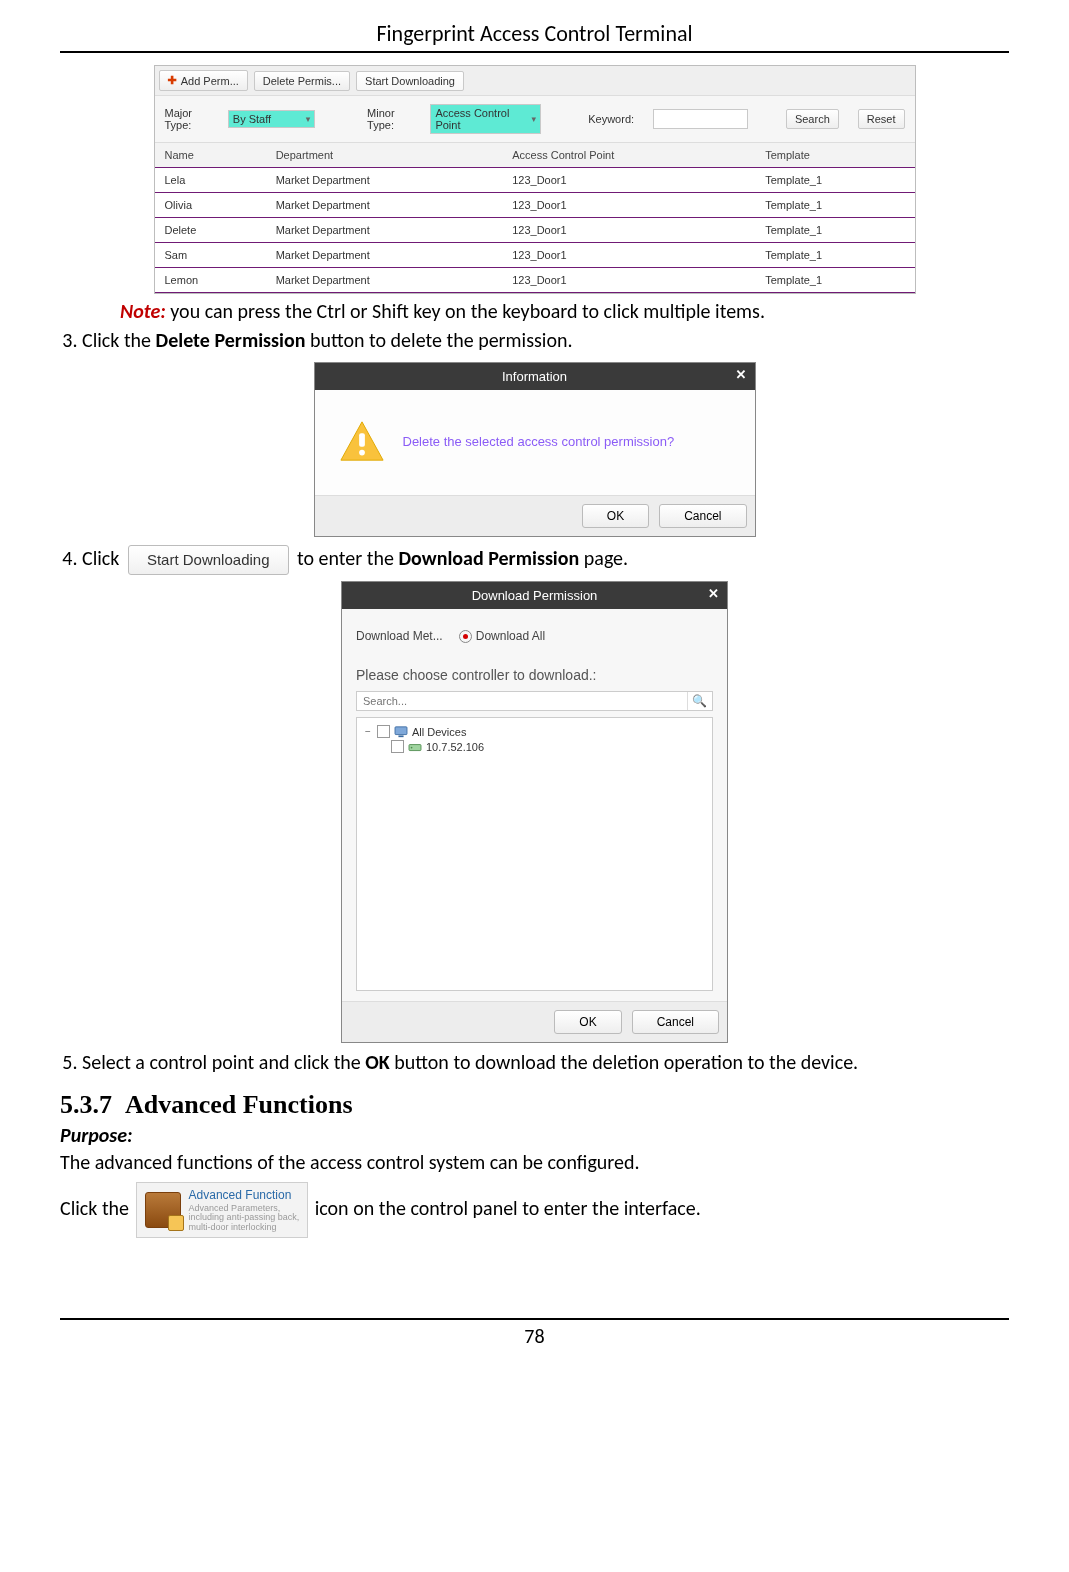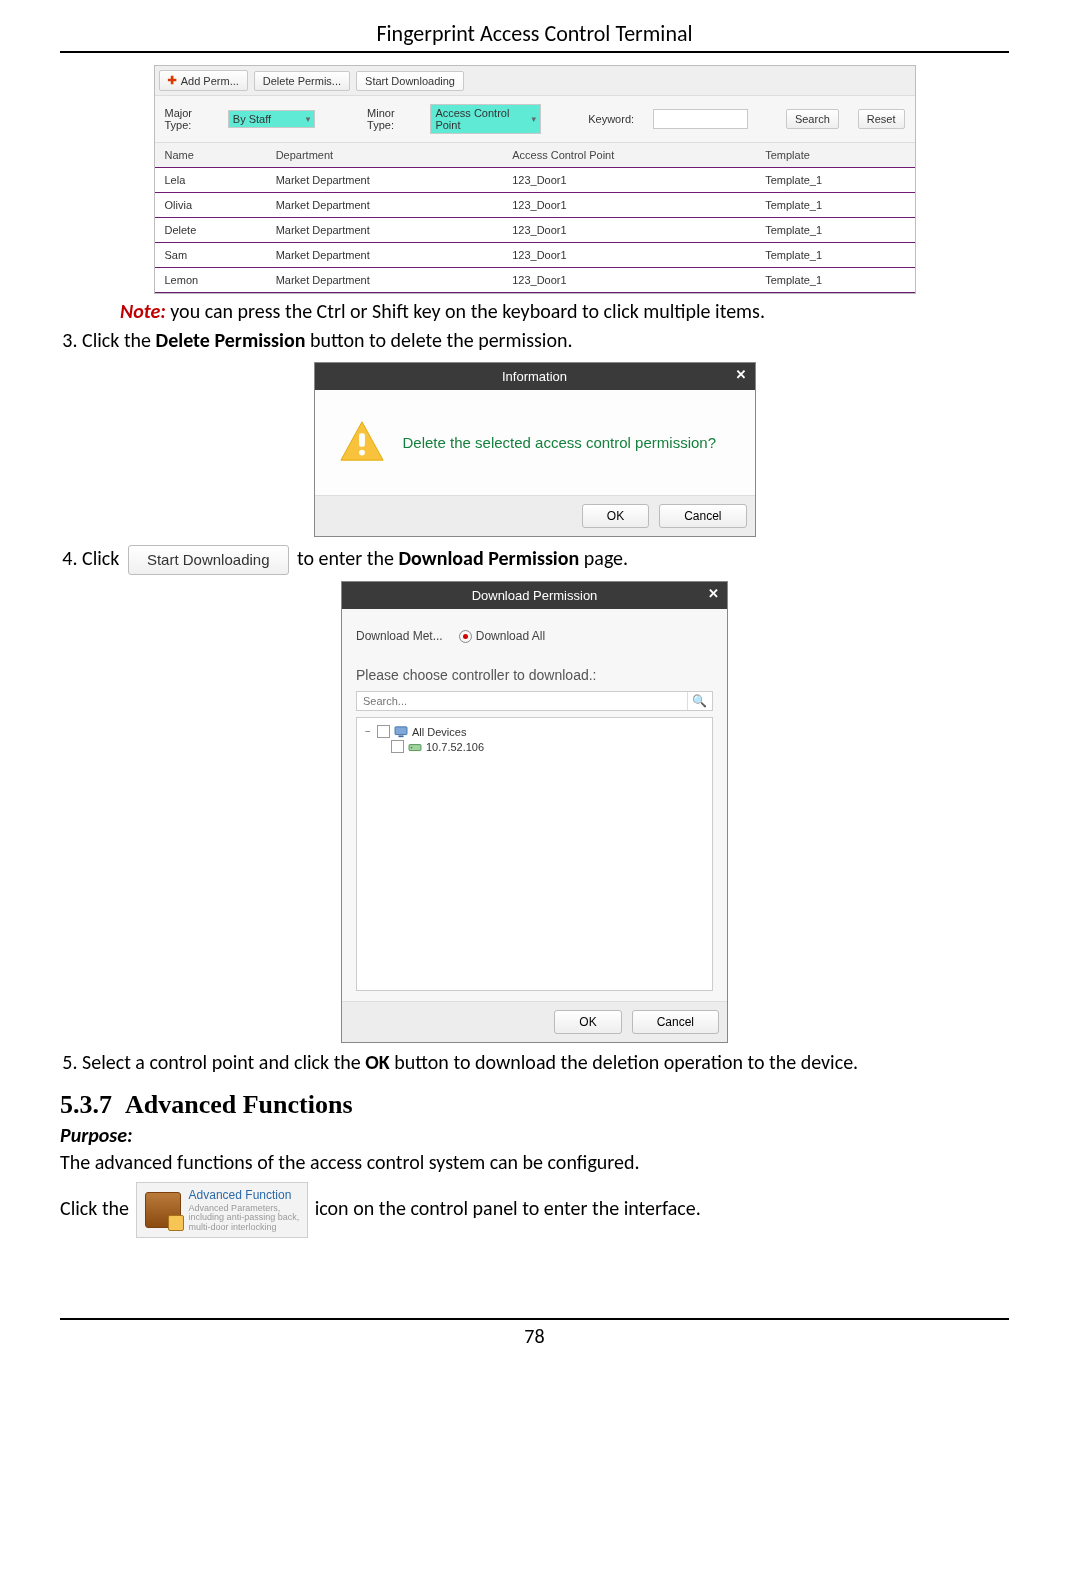--- a/index.html
+++ b/index.html
@@ -25,21 +25,21 @@
   .body{font-size:20px;line-height:1.35}
   .note{color:#c00000;font-style:italic;font-weight:bold}
   .ol{margin:2px 0;padding-left:22px}
   .ol li{margin:2px 0}
   
   .dlg{width:440px;margin:8px auto;border:1px solid #888;background:#fdfdfd;font-family:Arial,sans-serif;font-size:13px}
   .dlg-title{background:#3a3a3a;color:#fff;padding:6px 8px;display:flex;align-items:center;justify-content:center;position:relative;font-size:13px}
   .dlg-close{position:absolute;right:8px;top:4px;color:#fff;cursor:pointer;font-weight:bold}
   .dlg-body{display:flex;gap:18px;padding:28px 24px;align-items:center}
   .warn-icon svg{width:46px;height:46px}
-  .dlg-msg{color:#15803d;font-size:15px;line-height:1.4}
+  .dlg-msg{color:#8b5cf6;font-size:13px;line-height:1.4}
   .dlg-foot{background:#ededed;border-top:1px solid #ddd;padding:8px;display:flex;justify-content:flex-end;gap:10px}
   .dlg-btn{border:1px solid #bbb;background:linear-gradient(#fff,#eee);border-radius:3px;padding:4px 24px;font-size:12px;cursor:pointer}
   
   .inline-btn{display:inline-block;vertical-align:middle;border:1px solid #bcbcbc;background:linear-gradient(#fff,#f0f0f0);border-radius:3px;padding:4px 18px;font-family:Arial,sans-serif;font-size:15px;color:#333;margin:0 4px}
   
   .dlg2{width:385px;margin:6px auto;border:1px solid #888;background:#f7f7f7;font-family:Arial,sans-serif;font-size:12px}
   .dlg2-row{padding:20px 14px;color:#444;display:flex;align-items:center;gap:16px}
   .radio-dot{width:11px;height:11px;border:1px solid #888;border-radius:50%;display:inline-flex;align-items:center;justify-content:center;margin-right:4px}
   .radio-dot .in{width:5px;height:5px;background:#d40000;border-radius:50%}
   .dlg2-sub{padding:4px 14px;color:#555;font-size:14px}

